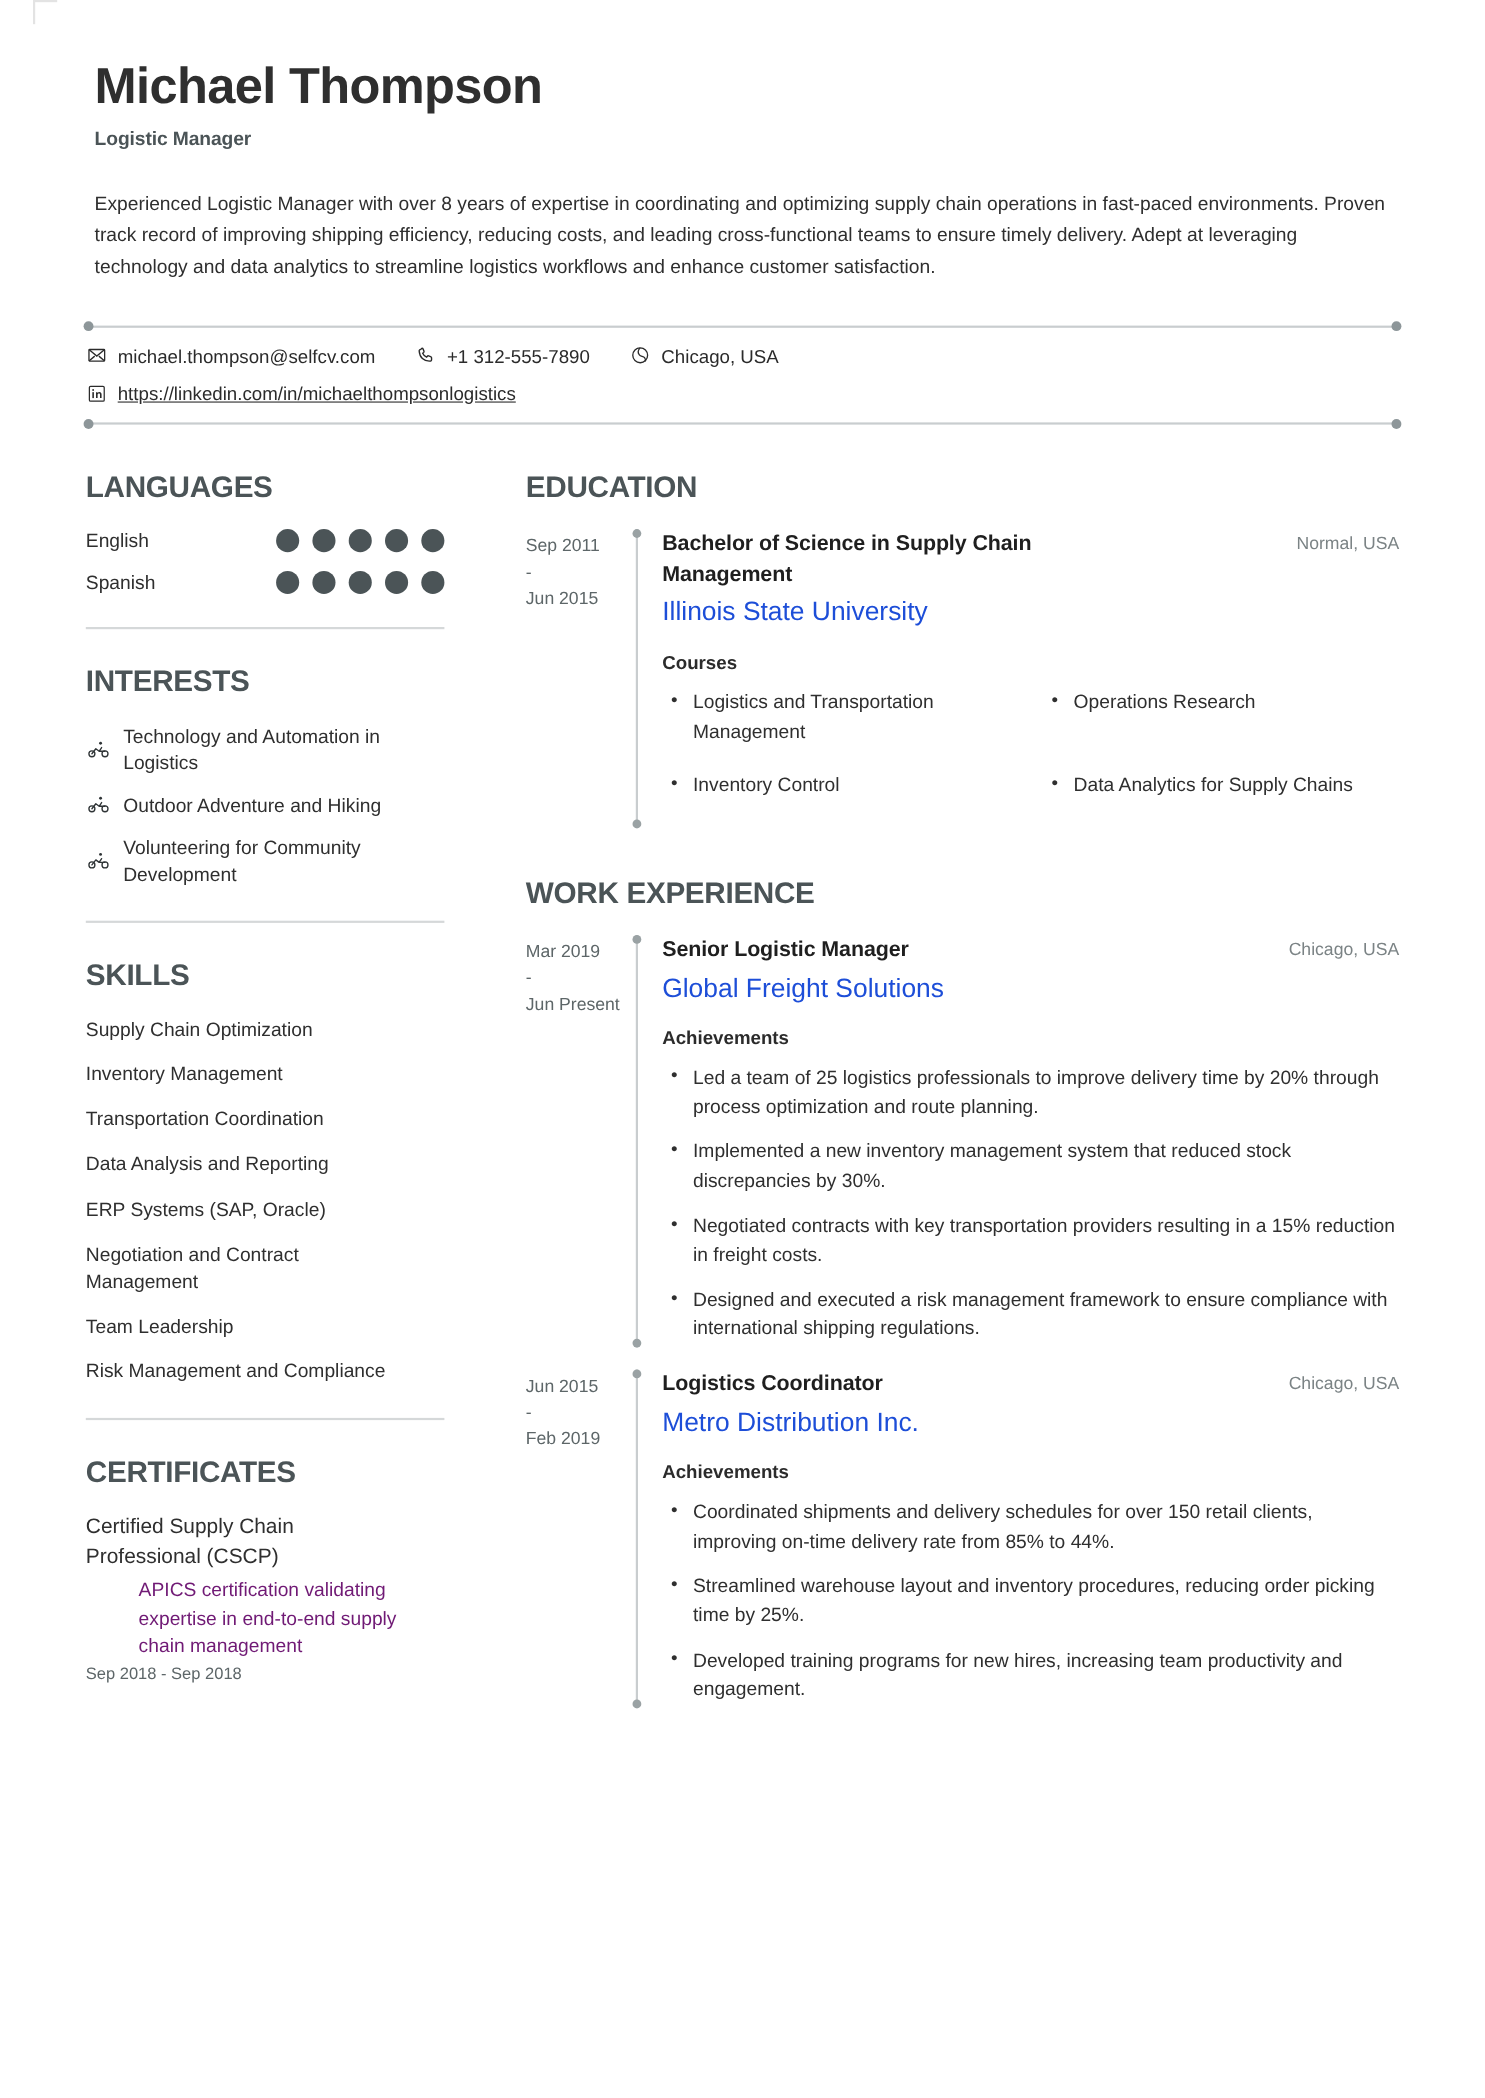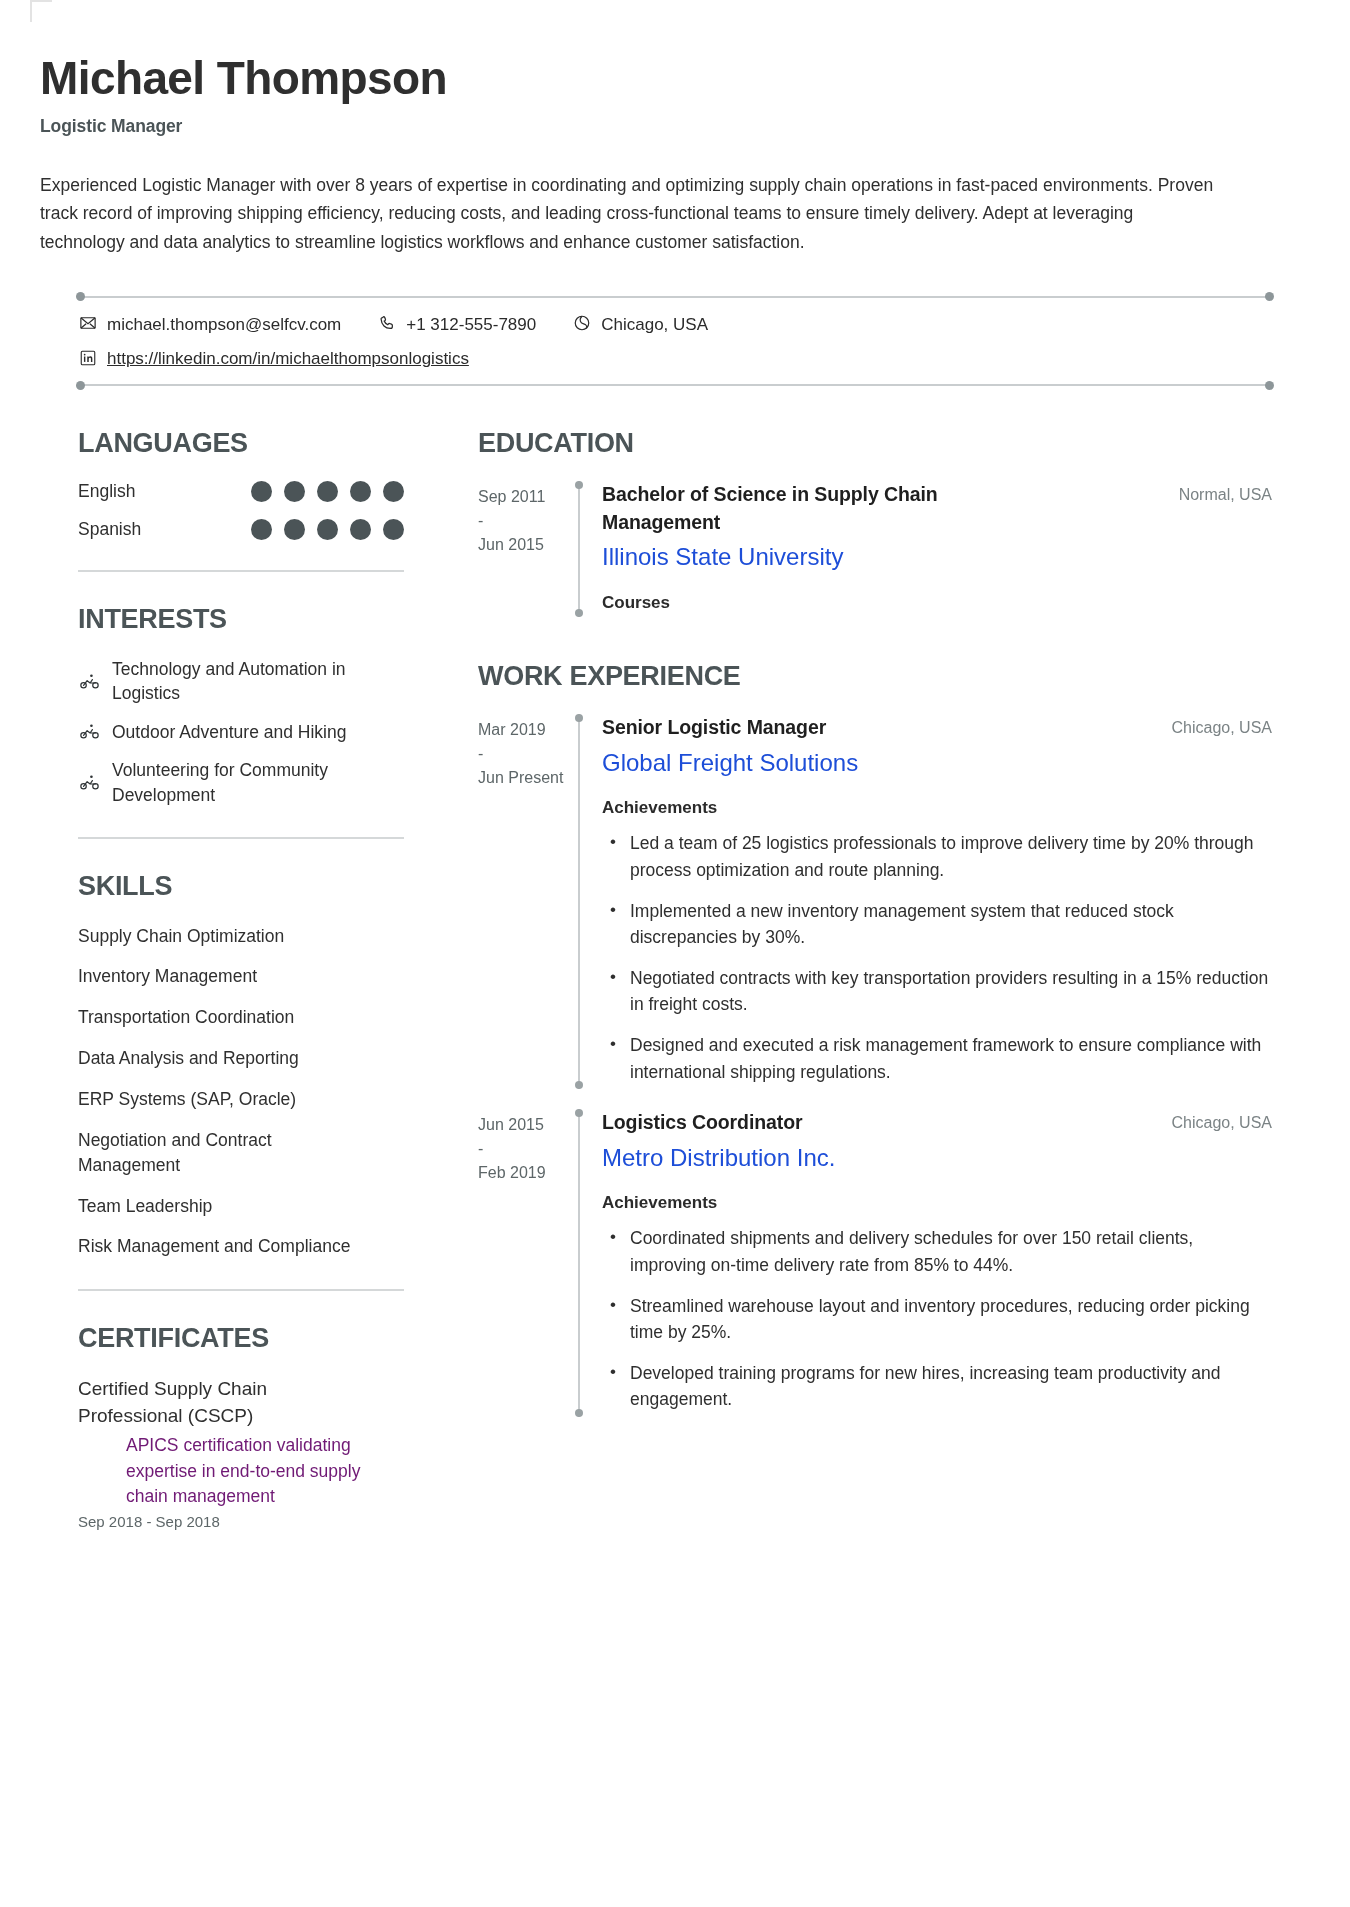--- a/index.html
+++ b/index.html
@@ -17,21 +17,21 @@
     overflow:hidden;
   }
   .corner-mark {
     position:absolute; top:0; left:30px;
     width:22px; height:22px;
     border-left:2px solid #e3e3e3;
     border-top:2px solid #e3e3e3;
   }
 
   
-  .header { padding:52px 78px 0 40px; }
+  .header { padding:52px 78px 0 86px; }
   .name {
     font-size:46px; font-weight:bold; letter-spacing:-0.6px;
     color:#2f2f2f; line-height:1.15;
   }
   .job-title {
     font-size:17.5px; font-weight:bold; color:#4b5457;
     margin-top:11px; letter-spacing:-0.1px;
   }
   .summary {
     margin-top:34px;
@@ -381,20 +381,26 @@
             <span>Jun 2015</span>
           </div>
           <div class="entry-line terminated"></div>
           <div class="entry-body">
             <div class="entry-head">
               <div class="entry-title">Bachelor of Science in Supply Chain Management</div>
               <div class="entry-loc">Normal, USA</div>
             </div>
             <div class="entry-org">Illinois State University</div>
             <div class="sub-head">Courses</div>
+            <ul class="bullets course-grid">
+              <li>Logistics and Transportation Management</li>
+              <li>Operations Research</li>
+              <li>Inventory Control</li>
+              <li>Data Analytics for Supply Chains</li>
+            </ul>
           </div>
         </div>
       </div>
 
       <div class="spacer-44"></div>
 
       <div>
         <div class="sec-title right-sec">WORK EXPERIENCE</div>
 
         <div class="entry">

